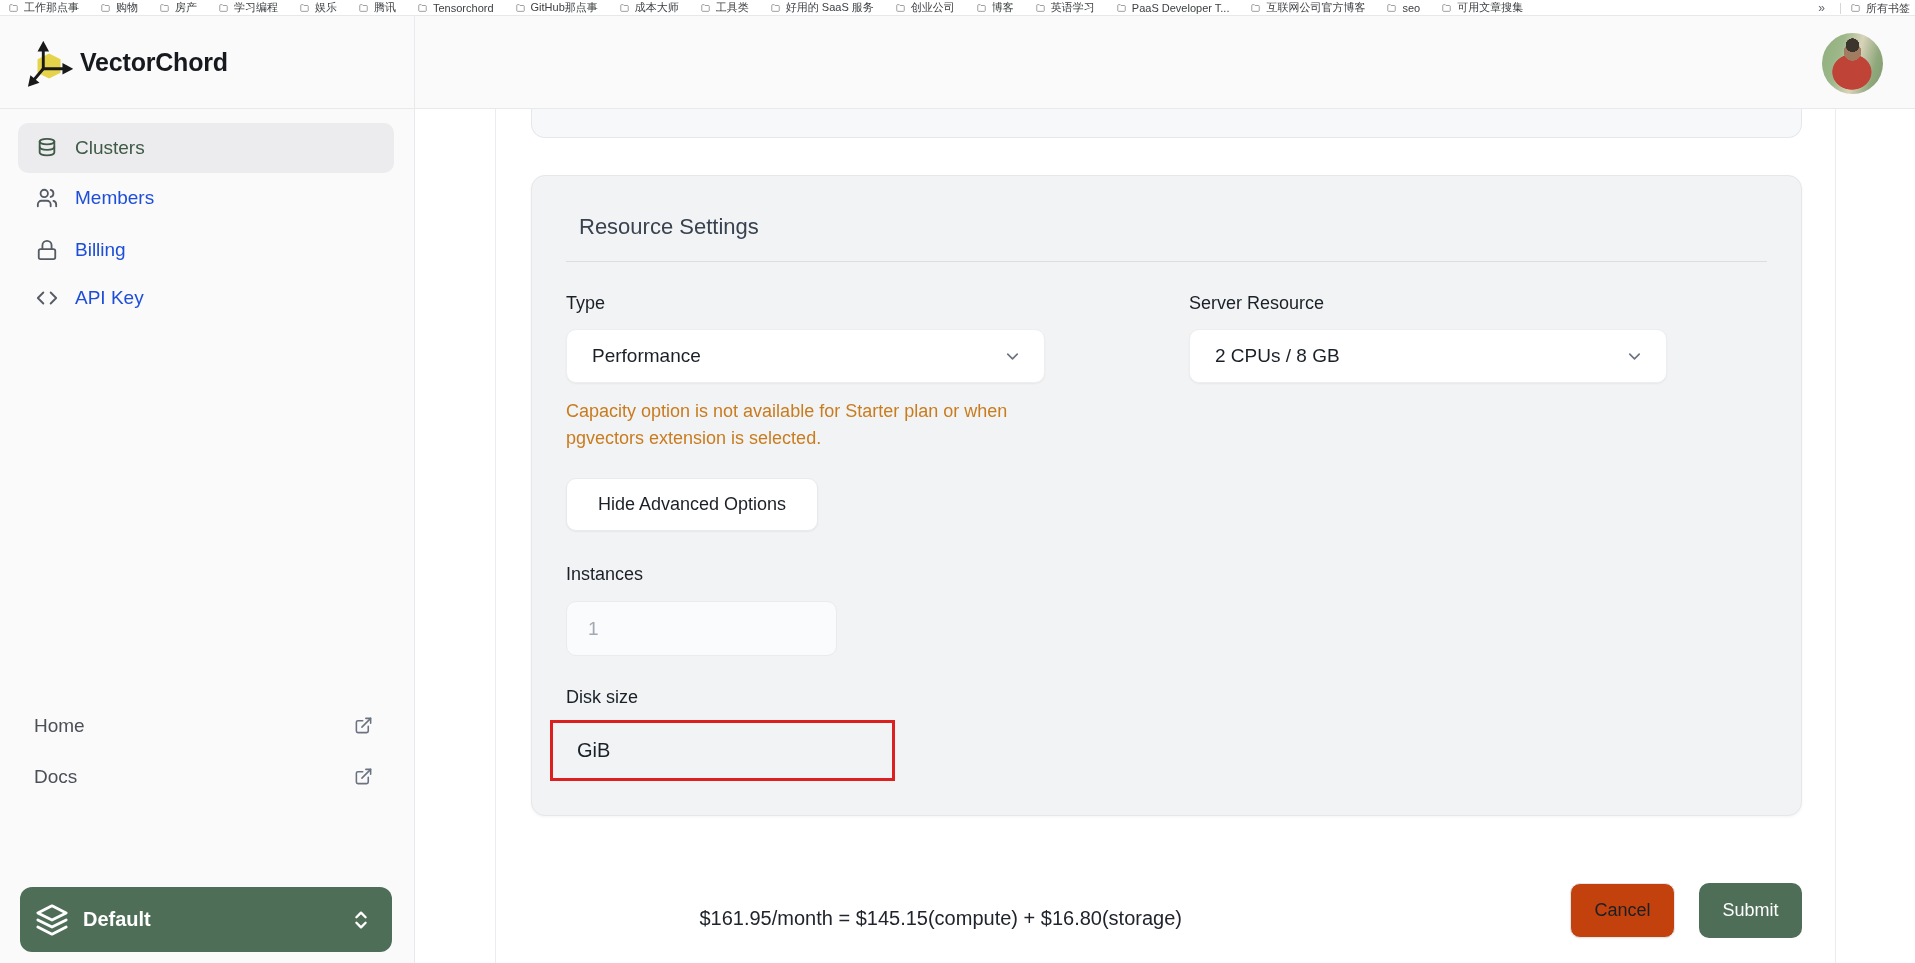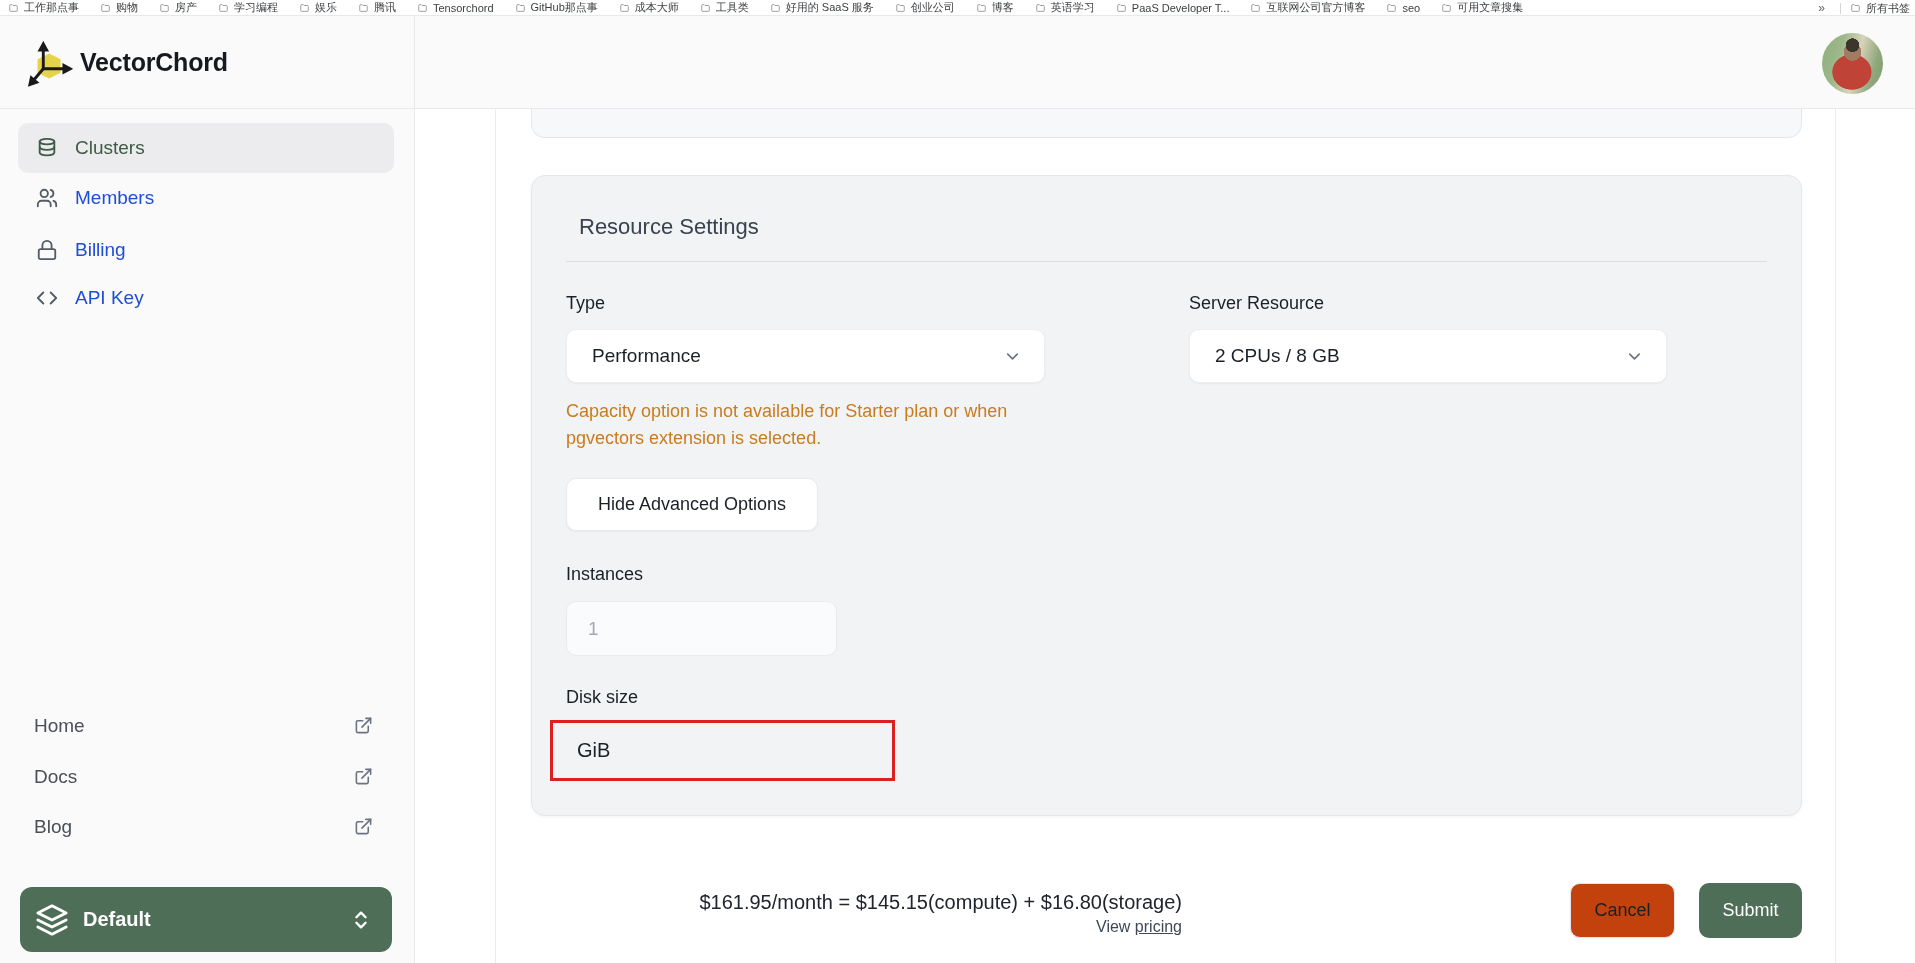--- a/index.html
+++ b/index.html
@@ -86,21 +86,21 @@
     border-radius:8px; display:flex; align-items:center; padding-left:20px; font-size:19px; color:#1b2027; }
   .spinner { position:absolute; right:18px; top:11px; width:22px; height:26px; background:#ececef;
     border-radius:4px; display:flex; flex-direction:column; align-items:center; justify-content:center;
     gap:3px; cursor:pointer; }
   .spinner .up { width:0; height:0; border-left:4px solid transparent; border-right:4px solid transparent; border-bottom:5px solid #383d45; }
   .spinner .dn { width:0; height:0; border-left:4px solid transparent; border-right:4px solid transparent; border-top:5px solid #383d45; }
   .unit { margin-left:13px; font-size:20px; color:#1b2027; }
 
   
   .price-block { position:absolute; right:370px; top:889px; text-align:right; }
-  .price-line { font-size:20px; font-weight:500; color:#20242c; line-height:26px; }
+  .price-line { font-size:20px; font-weight:500; color:#20242c; line-height:26px;margin-top:16px; }
   .view-line { font-size:16px; color:#3f4856; line-height:24px; }
   .view-line .link { text-decoration:underline; cursor:pointer; }
   .btn { position:absolute; top:883px; height:55px; border-radius:10px; display:flex;
     align-items:center; justify-content:center; font-size:18px; cursor:pointer; }
   .btn-cancel { left:1570px; width:105px; background:#c2410c; border:1px solid #e3e5e9;
     box-shadow:0 1px 2px rgba(0,0,0,.05); color:#1b2027; }
   .btn-submit { left:1699px; width:103px; background:#4e6e57; color:#fff; }
 </style>
 </head>
 <body>
@@ -271,28 +271,20 @@
       </svg>
     </div>
     <div class="side-link" style="top:746px">
       <span class="lbl">Docs</span>
       <svg viewBox="0 0 24 24">
         <path d="M18 13v6a2 2 0 0 1-2 2H5a2 2 0 0 1-2-2V8a2 2 0 0 1 2-2h6"></path>
         <polyline points="15 3 21 3 21 9"></polyline>
           <line x1="10" y1="14" x2="21" y2="3"></line>
       </svg>
     </div>
-    <div class="side-link" style="top:796px">
-      <span class="lbl">Blog</span>
-      <svg viewBox="0 0 24 24">
-        <path d="M18 13v6a2 2 0 0 1-2 2H5a2 2 0 0 1-2-2V8a2 2 0 0 1 2-2h6"></path>
-        <polyline points="15 3 21 3 21 9"></polyline>
-          <line x1="10" y1="14" x2="21" y2="3"></line>
-      </svg>
-    </div>
 
     <div class="switcher">
       <svg viewBox="0 0 24 24">
         <polygon points="12 2 2 7 12 12 22 7 12 2"></polygon>
           <polyline points="2 12 12 17 22 12"></polyline>
           <polyline points="2 17 12 22 22 17"></polyline>
       </svg>
       <span class="lbl">Default</span>
       <svg class="chev" viewBox="0 0 24 24">
         <path d="m7 15 5 5 5-5"></path>
@@ -337,21 +329,20 @@
     </div>
 
     <div class="fld-label" style="left:34px; top:511px">Disk size</div>
     <div class="redbox">
       <span class="unit">GiB</span>
     </div>
   </div>
 
   <div class="price-block">
     <div class="price-line">$161.95/month = $145.15(compute) + $16.80(storage)</div>
-    <div class="view-line"><span>View </span><span class="link">pricing</span></div>
   </div>
   <div class="btn btn-cancel">
       <span>Cancel</span>
     </div>
   <div class="btn btn-submit">
       <span>Submit</span>
     </div>
 
 </div>
 

